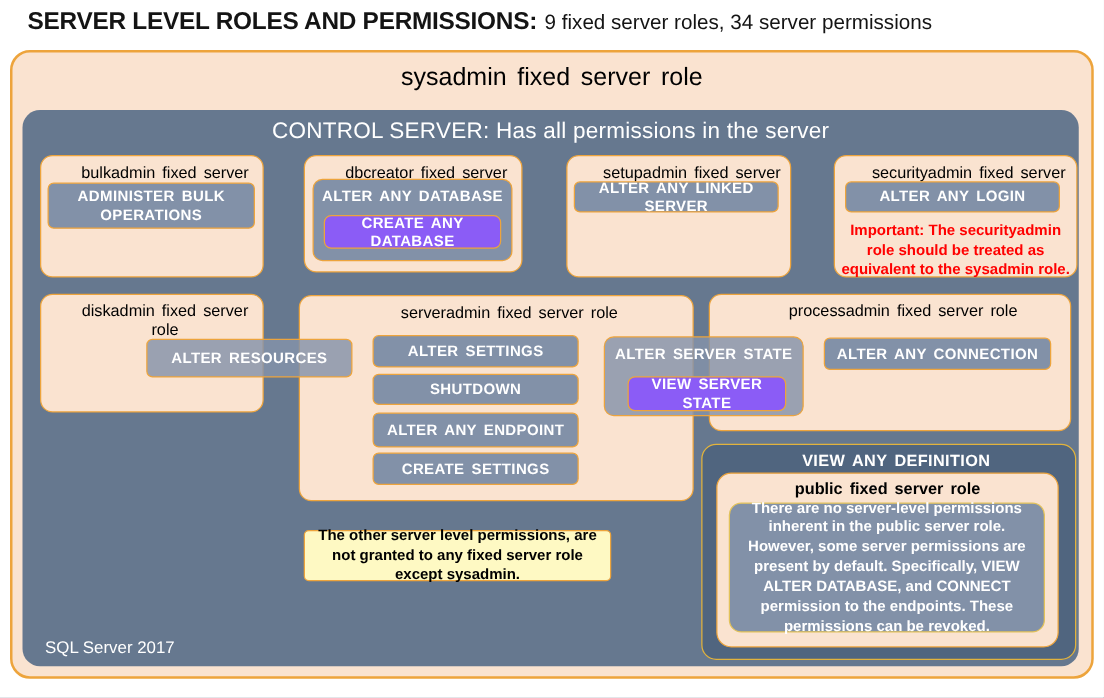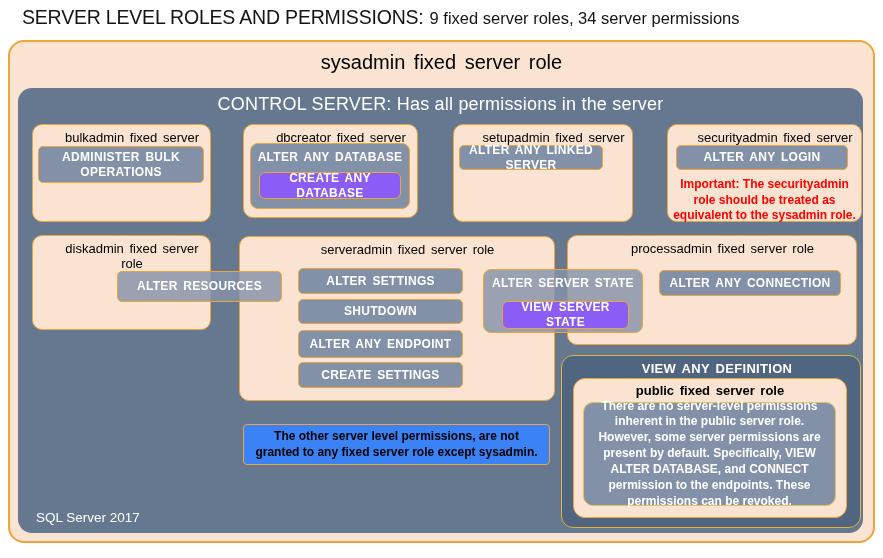--- a/index.html
+++ b/index.html
@@ -1,21 +1,21 @@
 <!DOCTYPE html>
 <html><head>
 <meta charset="utf-8">
 <style>
   html,body{margin:0;padding:0;background:#fff;}
   .canvas{position:relative;width:883px;height:558px;background:#ffffff;
     font-family:"Liberation Sans",sans-serif;overflow:hidden;}
 
   
   .page-title{position:absolute;left:22px;top:6px;white-space:nowrap;}
-  .t-bold{font-weight:normal;font-size:19.5px;color:#141414;letter-spacing:-0.2px;}
+  .t-bold{font-weight:bold;font-size:19.5px;color:#141414;letter-spacing:-0.2px;}
   .t-sub{font-size:16.5px;color:#141414;margin-left:6px;}
 
   
   .sysadmin-box{position:absolute;left:8px;top:40px;width:867px;height:503px;
     background:#FAE3D0;border:2px solid #EDA43C;border-radius:16px;box-sizing:border-box;}
   .sysadmin-title{position:absolute;top:9px;left:0;right:0;text-align:center;
     font-size:20px;color:#000;word-spacing:3px;}
 
   
   .control-box{position:absolute;left:8px;top:46px;width:845px;height:445px;
@@ -37,22 +37,22 @@
   .pill-dark{background:#8b5cf6;border-radius:6px;}
   .big-pill{display:block;border-radius:8px;}
   .big-pill-label{text-align:center;color:#fff;font-weight:bold;font-size:12px;
     padding-top:6px;letter-spacing:0.3px;word-spacing:2px;}
   .overlay{background:rgba(133,147,170,0.82);z-index:5;}
 
   .warning-text{position:absolute;top:52px;left:4px;right:4px;text-align:center;
     color:#FF0000;font-weight:bold;font-size:12px;line-height:1.3;}
 
   
-  .note-box{position:absolute;left:225px;top:336px;width:307px;height:41px;
-    background:#3b82f6;border:1.5px solid #EDA43C;border-radius:4px;box-sizing:border-box;
+  .note-box{position:absolute;left:225px;top:336px;width:246px;height:41px;
+    background:#fef9c3;border:1.5px solid #EDA43C;border-radius:4px;box-sizing:border-box;
     display:flex;align-items:center;justify-content:center;text-align:center;
     font-weight:bold;font-size:12px;color:#000;line-height:1.3;padding:0 10px;z-index:2;}
 
   
   .vad-box{position:absolute;left:543px;top:267px;width:300px;height:173px;
     background:#50657F;border:1.5px solid #E2B33C;border-radius:12px;box-sizing:border-box;z-index:4;padding-left:12px;}
   .vad-title{text-align:center;color:#fff;font-weight:bold;font-size:13px;
     padding-top:5px;letter-spacing:0.3px;word-spacing:2px;}
   .public-box{position:absolute;left:11px;top:22px;width:274px;height:140px;
     background:#FAE3D0;border:1.5px solid #EDA43C;border-radius:12px;box-sizing:border-box;}
@@ -88,21 +88,21 @@
       <div class="role-box" style="left:225px;top:36px;width:175px;height:94px;">
         <div class="role-title">dbcreator fixed server role</div>
         <div class="pill big-pill" style="left:6px;top:18px;width:160px;height:66px;">
           <div class="big-pill-label">ALTER ANY DATABASE</div>
           <div class="pill pill-dark" style="left:8px;top:28px;width:142px;height:27px;">CREATE ANY DATABASE</div>
         </div>
       </div>
 
       <div class="role-box" style="left:435px;top:36px;width:180px;height:98px;">
         <div class="role-title">setupadmin fixed server role</div>
-        <div class="pill" style="left:5px;top:20px;width:144px;height:25px;">ALTER ANY LINKED SERVER</div>
+        <div class="pill" style="left:5px;top:20px;width:164px;height:25px;">ALTER ANY LINKED SERVER</div>
       </div>
 
       <div class="role-box" style="left:649px;top:36px;width:195px;height:98px;">
         <div class="role-title">securityadmin fixed server role</div>
         <div class="pill" style="left:8px;top:20px;width:172px;height:25px;">ALTER ANY LOGIN</div>
         <div class="warning-text">Important: The securityadmin role should be treated as equivalent to the sysadmin role.</div>
       </div>
 
       <div class="role-box" style="left:14px;top:147px;width:179px;height:95px;">
         <div class="role-title">diskadmin fixed server role</div>

